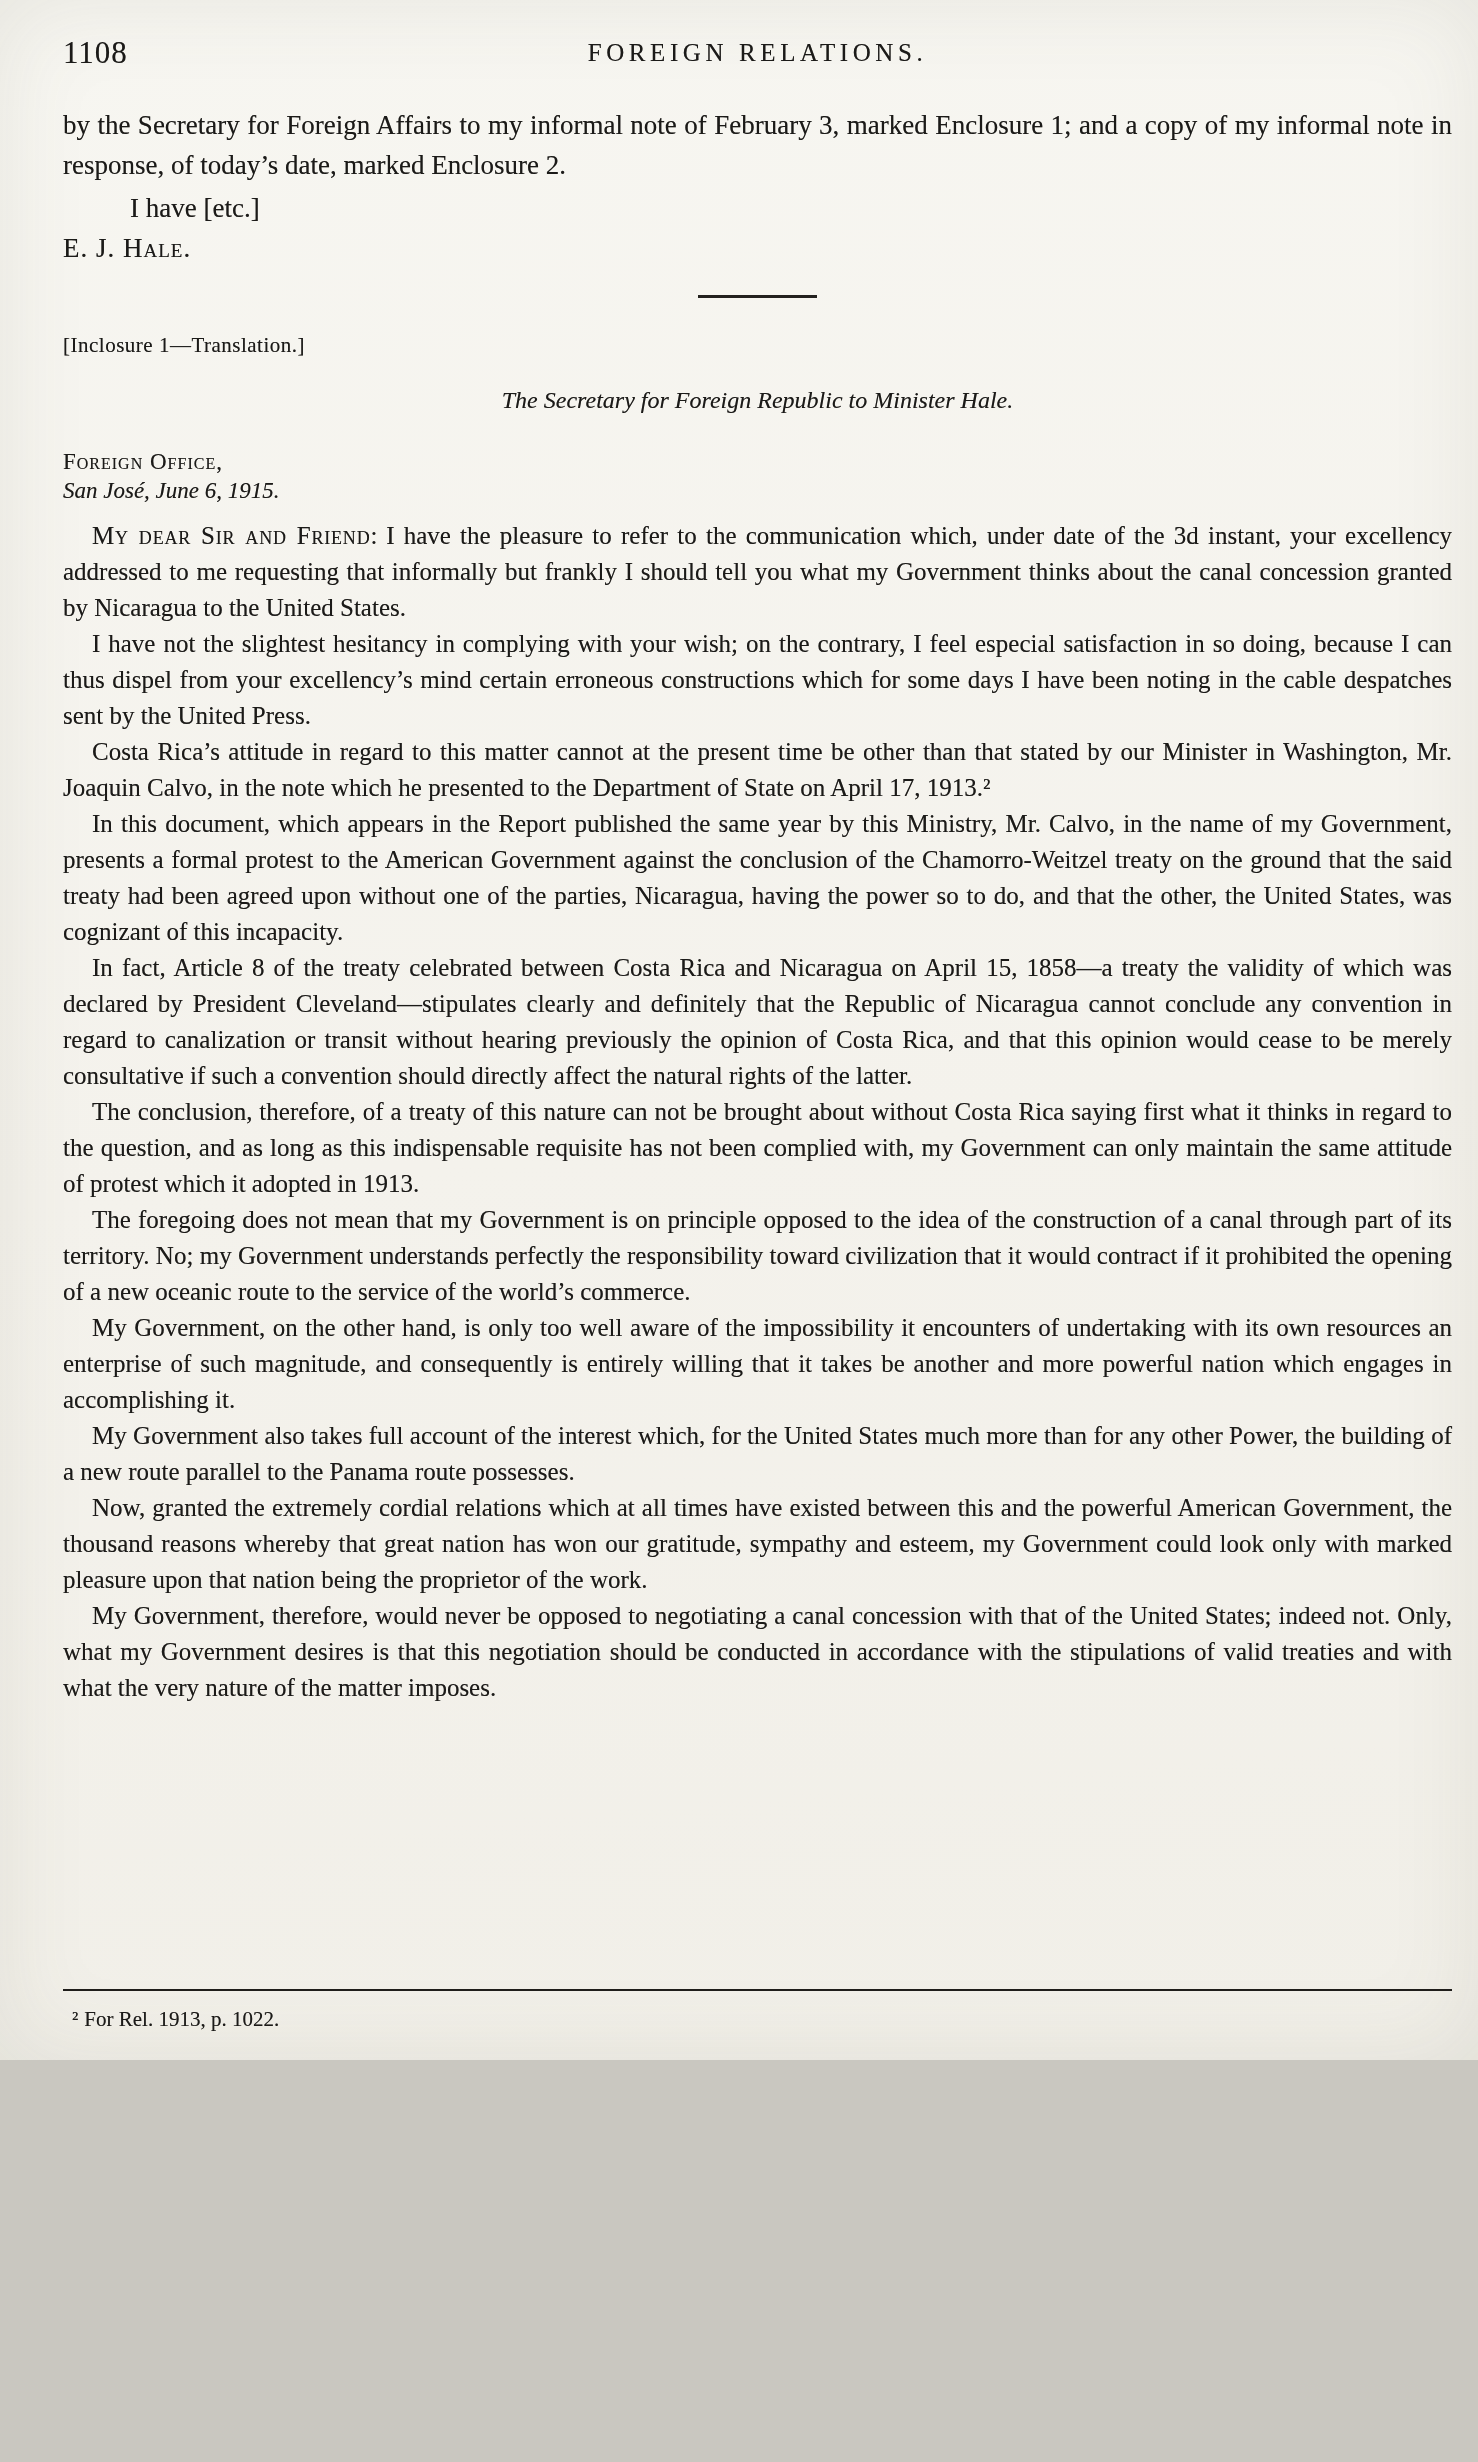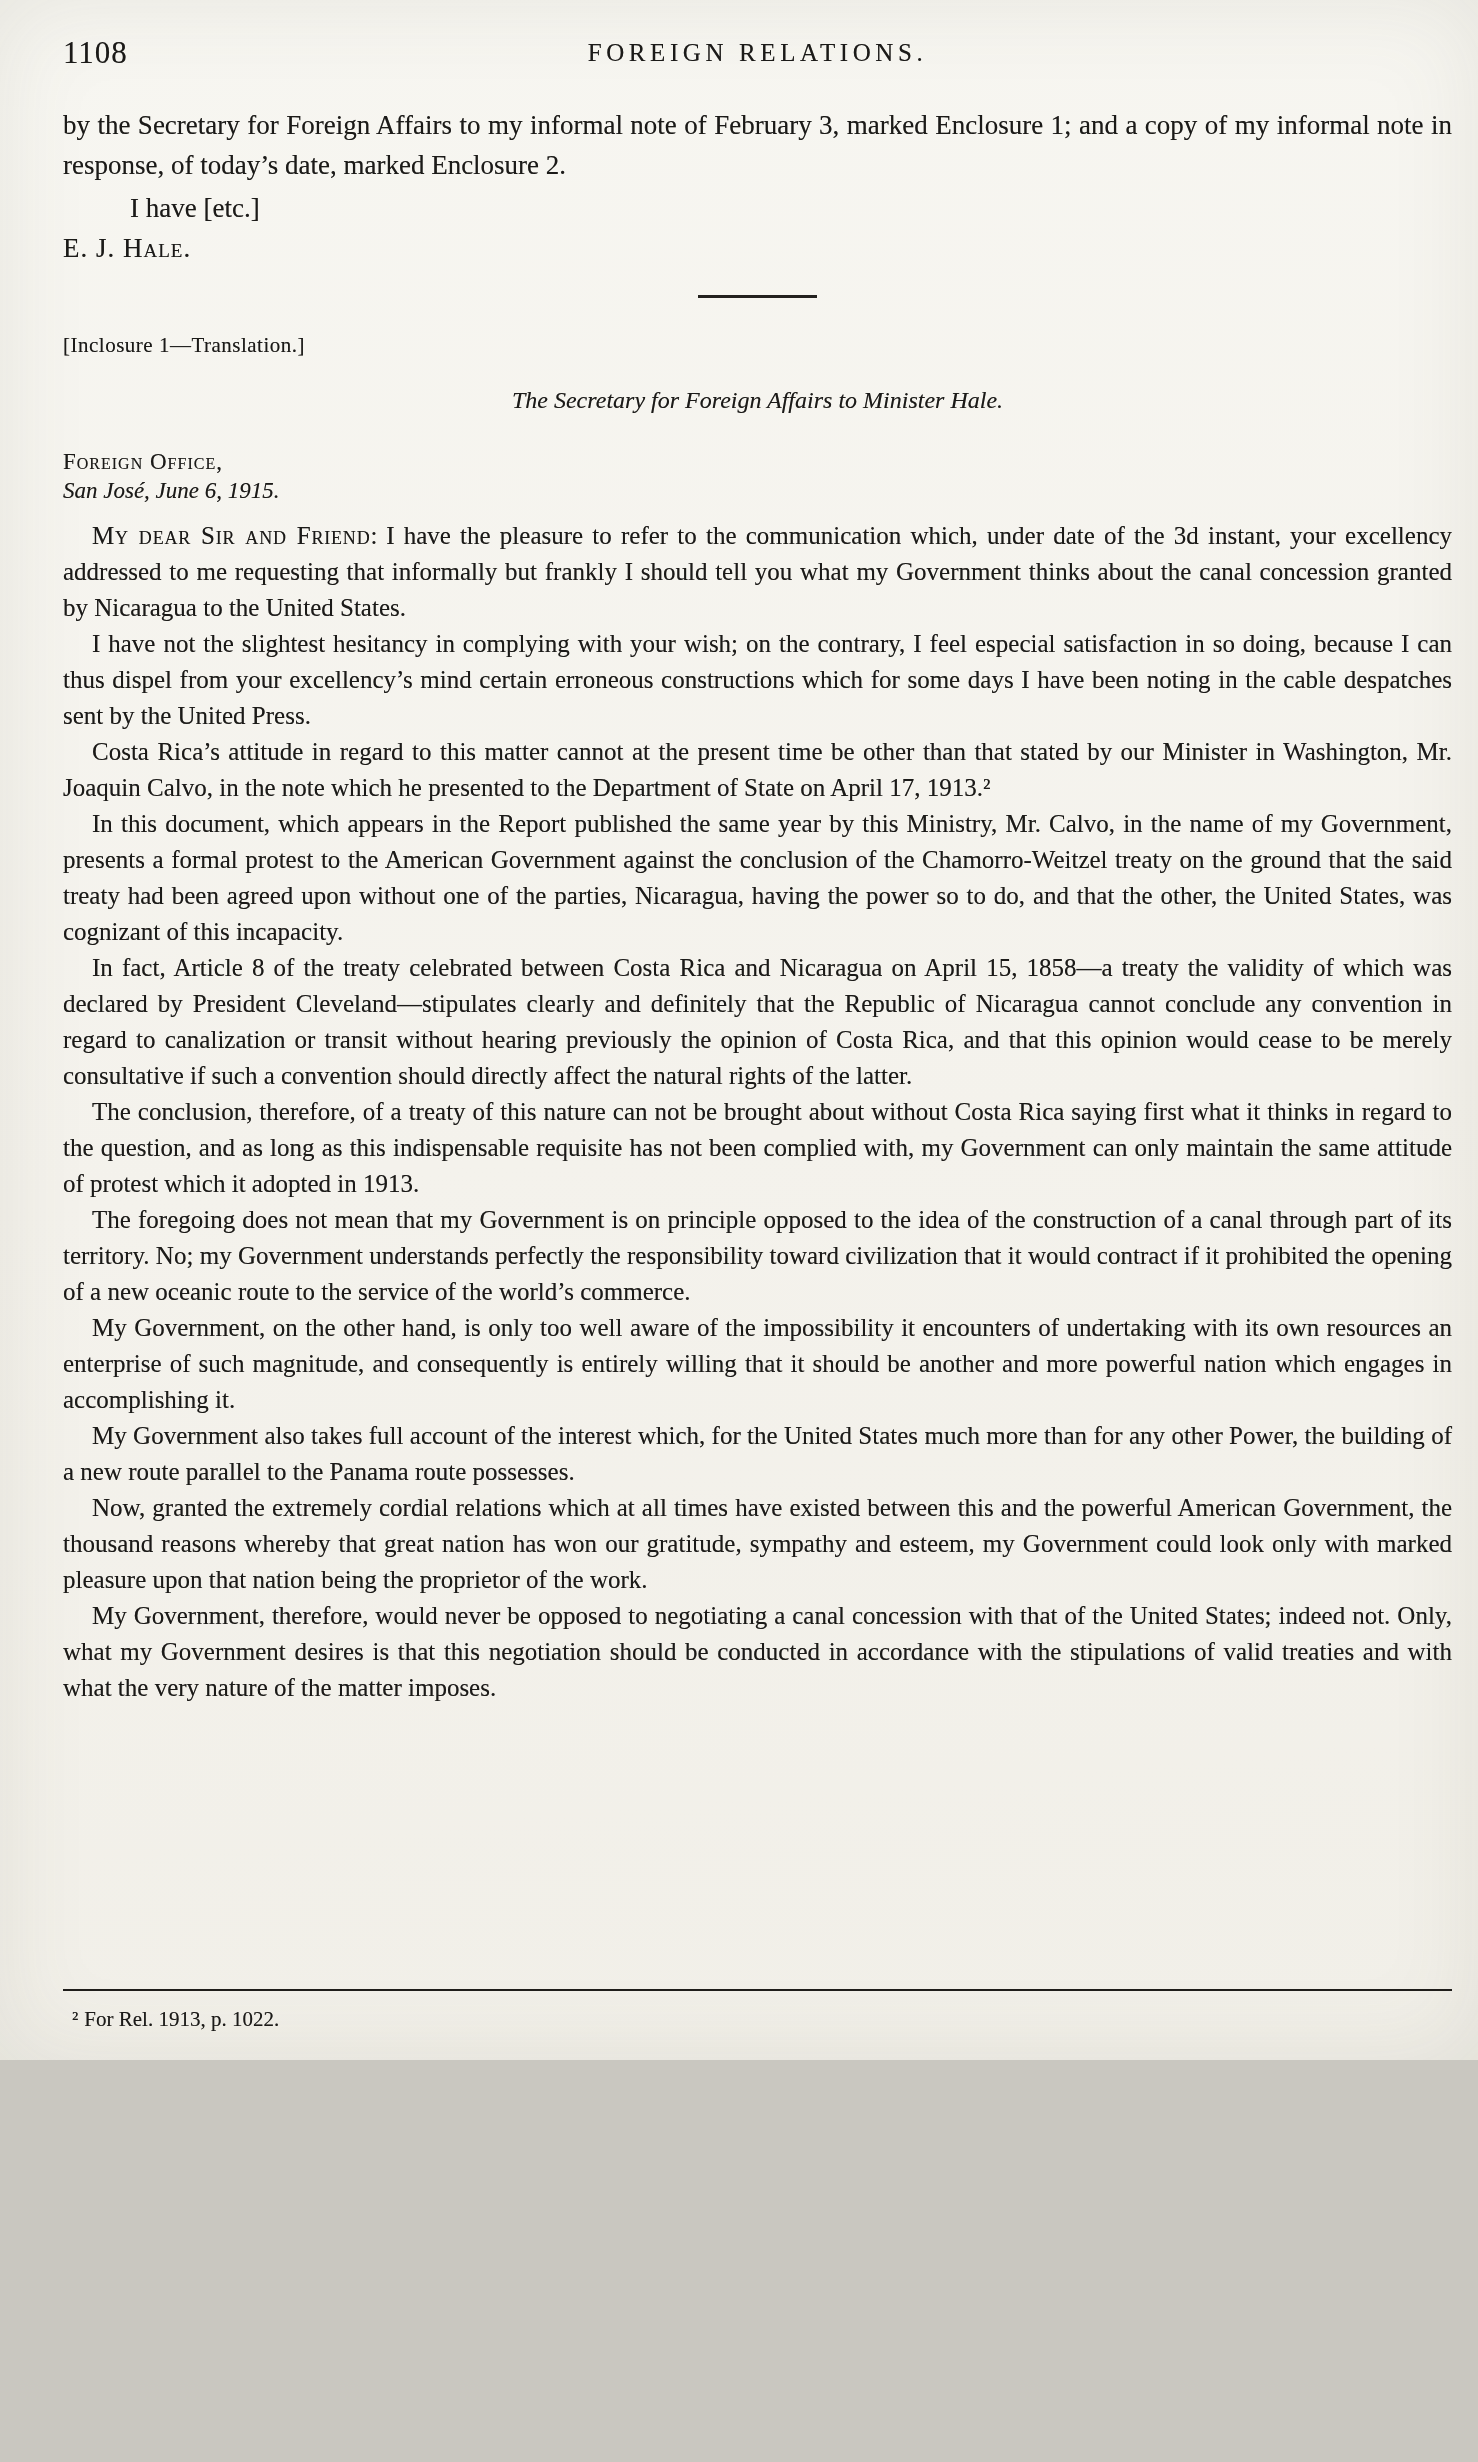--- a/index.html
+++ b/index.html
@@ -105,35 +105,35 @@
   <section class="letter-end">
     <p class="letter-para">by the Secretary for Foreign Affairs to my informal note of February 3, marked Enclosure 1; and a copy of my informal note in response, of today’s date, marked Enclosure 2.</p>
     <p class="closing">I have [etc.]</p>
     <p class="signature">E. J. Hale.</p>
   </section>
 
   <div class="separator-rule"></div>
 
   <section class="inclosure">
     <p class="caption">[Inclosure 1—Translation.]</p>
-    <p class="doc-title">The Secretary for Foreign Affairs to Minister Hale.</p>
+    <p class="doc-title">The Secretary for Foreign Republic to Minister Hale.</p>
 
     <div class="dateline">
       <div class="office">Foreign Office,</div>
       <div class="date">San José, June 6, 1915.</div>
     </div>
 
     <p class="body-para"><span class="salutation">My dear Sir and Friend:</span><span>I have the pleasure to refer to the communication which, under date of the 3d instant, your excellency addressed to me requesting that informally but frankly I should tell you what my Government thinks about the canal concession granted by Nicaragua to the United States.</span></p>
     <p class="body-para">I have not the slightest hesitancy in complying with your wish; on the contrary, I feel especial satisfaction in so doing, because I can thus dispel from your excellency’s mind certain erroneous constructions which for some days I have been noting in the cable despatches sent by the United Press.</p>
     <p class="body-para">Costa Rica’s attitude in regard to this matter cannot at the present time be other than that stated by our Minister in Washington, Mr. Joaquin Calvo, in the note which he presented to the Department of State on April 17, 1913.²</p>
     <p class="body-para">In this document, which appears in the Report published the same year by this Ministry, Mr. Calvo, in the name of my Government, presents a formal protest to the American Government against the conclusion of the Chamorro-Weitzel treaty on the ground that the said treaty had been agreed upon without one of the parties, Nicaragua, having the power so to do, and that the other, the United States, was cognizant of this incapacity.</p>
     <p class="body-para">In fact, Article 8 of the treaty celebrated between Costa Rica and Nicaragua on April 15, 1858—a treaty the validity of which was declared by President Cleveland—stipulates clearly and definitely that the Republic of Nicaragua cannot conclude any convention in regard to canalization or transit without hearing previously the opinion of Costa Rica, and that this opinion would cease to be merely consultative if such a convention should directly affect the natural rights of the latter.</p>
     <p class="body-para">The conclusion, therefore, of a treaty of this nature can not be brought about without Costa Rica saying first what it thinks in regard to the question, and as long as this indispensable requisite has not been complied with, my Government can only maintain the same attitude of protest which it adopted in 1913.</p>
     <p class="body-para">The foregoing does not mean that my Government is on principle opposed to the idea of the construction of a canal through part of its territory.  No; my Government understands perfectly the responsibility toward civilization that it would contract if it prohibited the opening of a new oceanic route to the service of the world’s commerce.</p>
-    <p class="body-para">My Government, on the other hand, is only too well aware of the impossibility it encounters of undertaking with its own resources an enterprise of such magnitude, and consequently is entirely willing that it should be another and more powerful nation which engages in accomplishing it.</p>
+    <p class="body-para">My Government, on the other hand, is only too well aware of the impossibility it encounters of undertaking with its own resources an enterprise of such magnitude, and consequently is entirely willing that it takes be another and more powerful nation which engages in accomplishing it.</p>
     <p class="body-para">My Government also takes full account of the interest which, for the United States much more than for any other Power, the building of a new route parallel to the Panama route possesses.</p>
     <p class="body-para">Now, granted the extremely cordial relations which at all times have existed between this and the powerful American Government, the thousand reasons whereby that great nation has won our gratitude, sympathy and esteem, my Government could look only with marked pleasure upon that nation being the proprietor of the work.</p>
     <p class="body-para">My Government, therefore, would never be opposed to negotiating a canal concession with that of the United States; indeed not.  Only, what my Government desires is that this negotiation should be conducted in accordance with the stipulations of valid treaties and with what the very nature of the matter imposes.</p>
   </section>
 
   <footer class="footnote-area">
     <div class="footnote-rule"></div>
     <p class="footnote"><span class="fn-marker">²</span><span>For Rel. 1913, p. 1022.</span></p>
   </footer>
 

